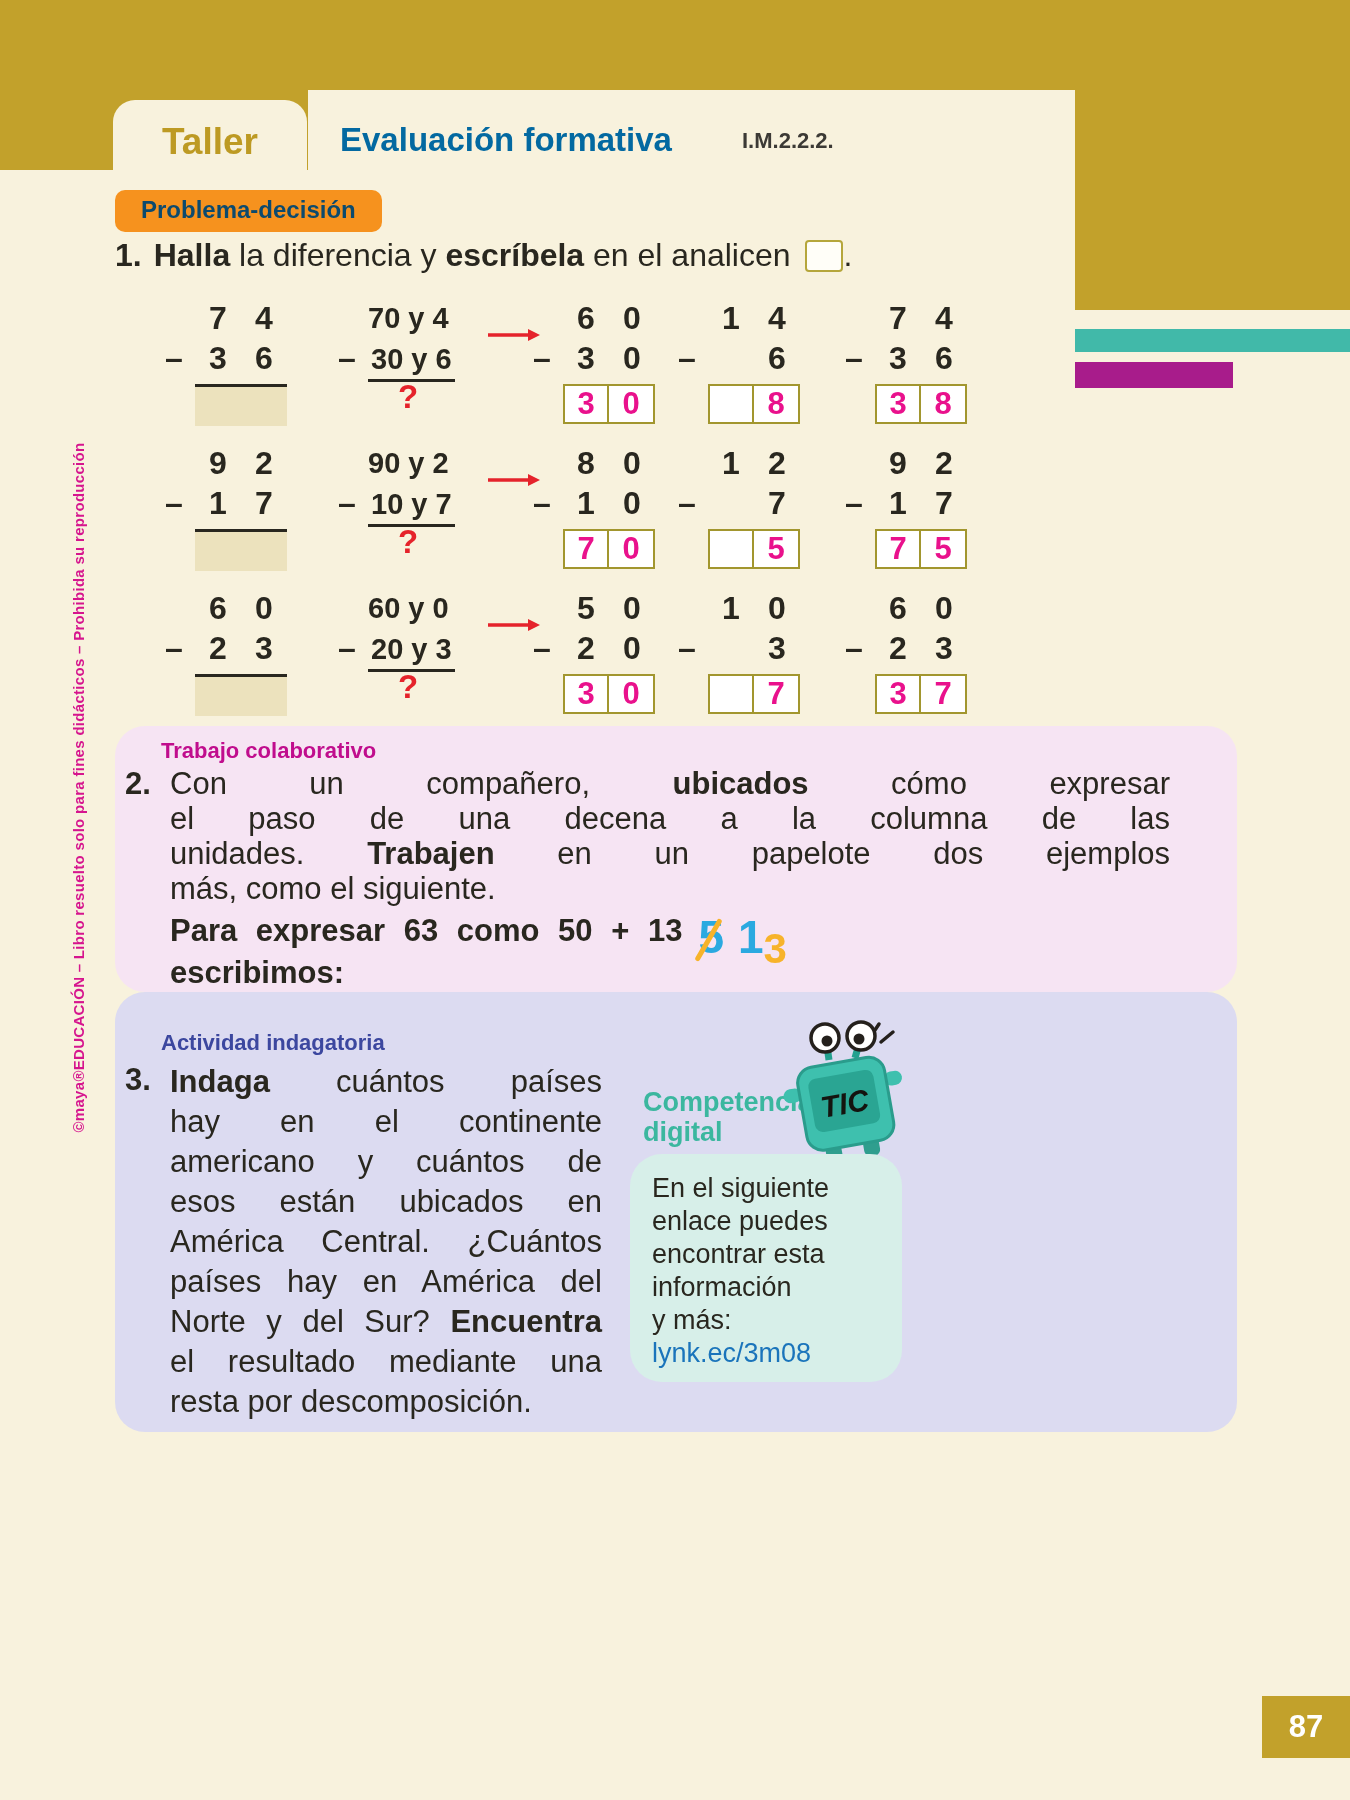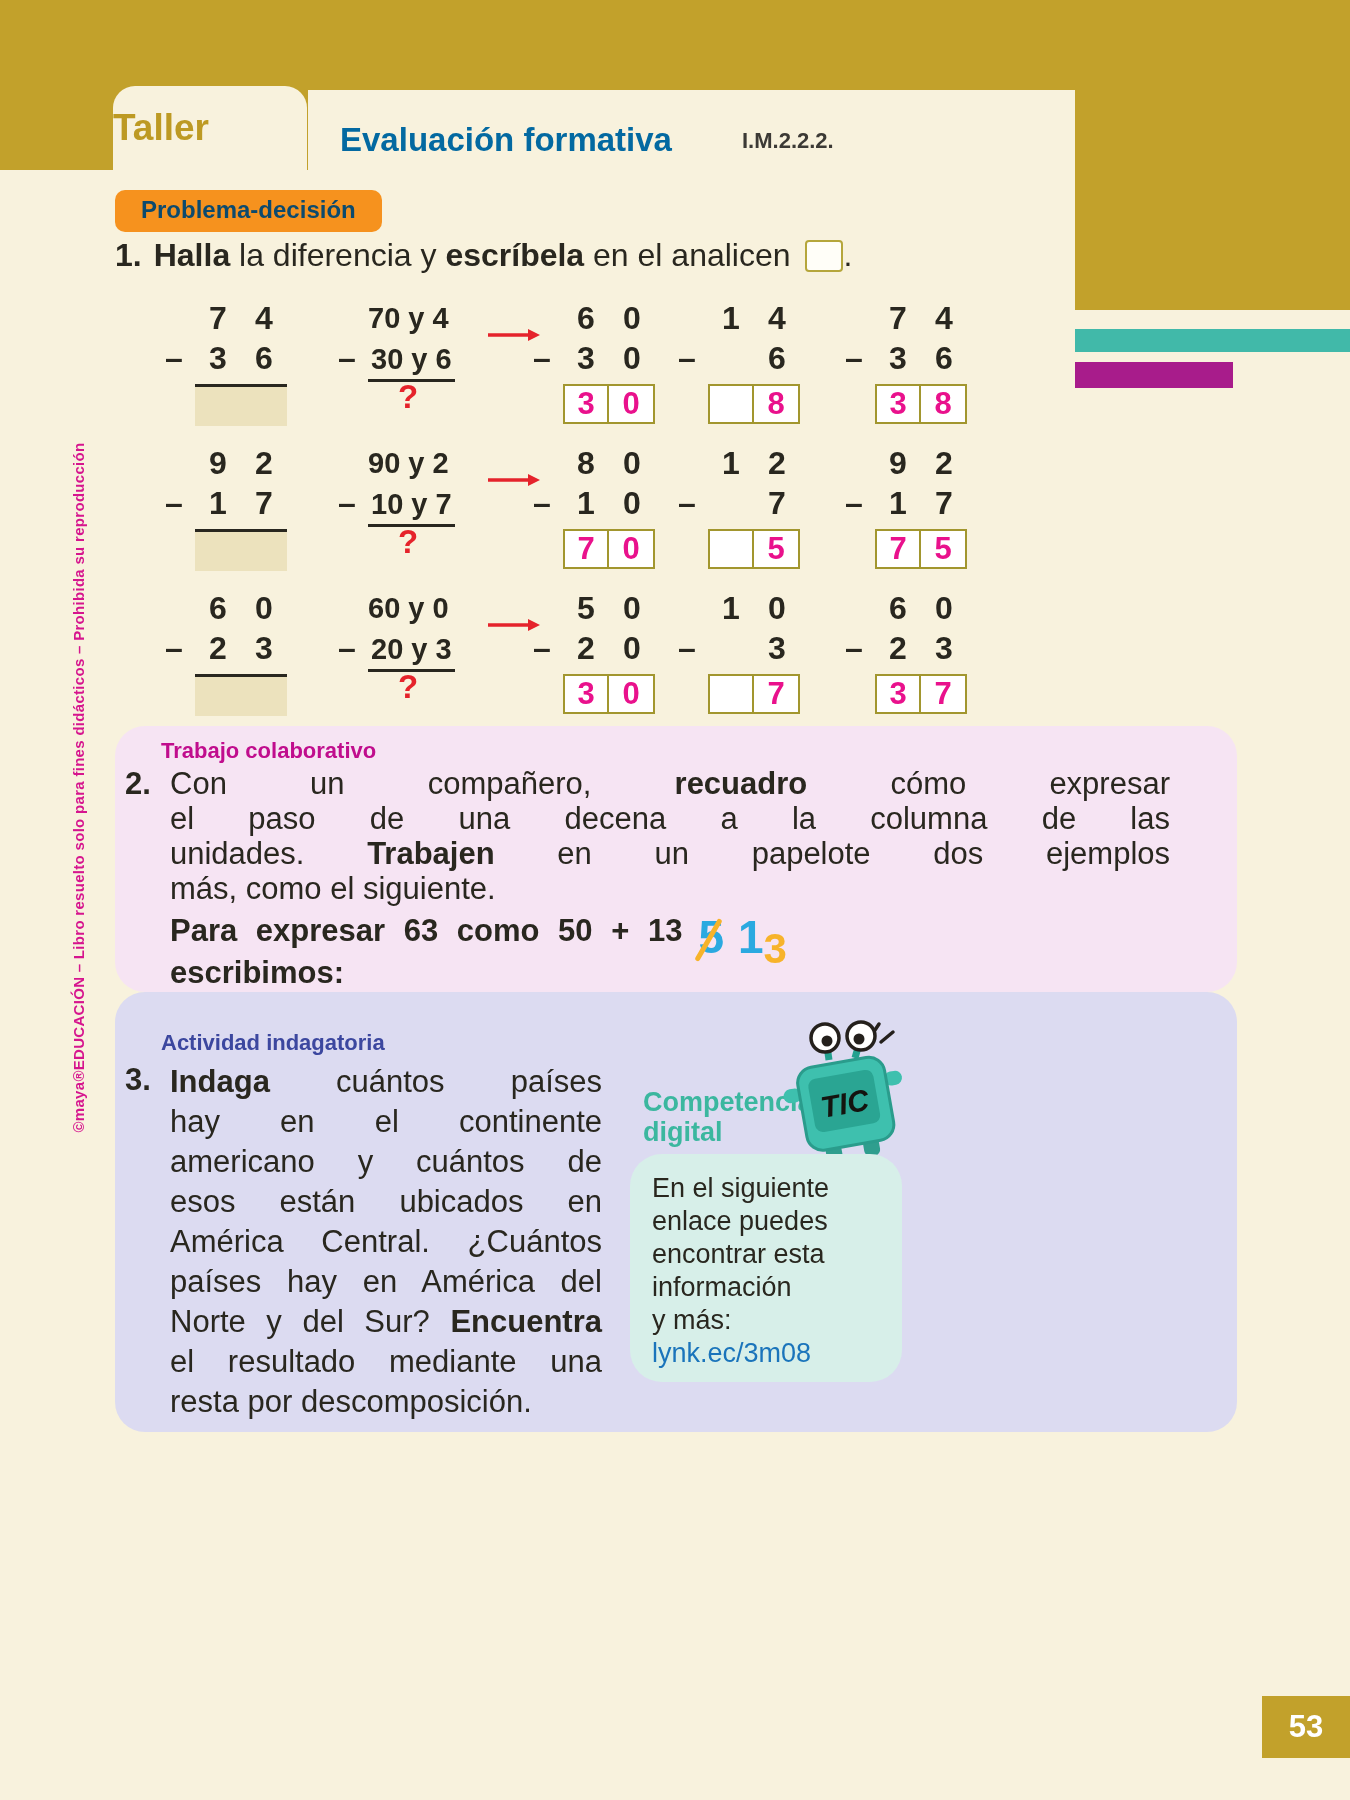--- a/index.html
+++ b/index.html
@@ -5,21 +5,21 @@
   *{box-sizing:border-box}
   body{margin:0;background:#ffffff}
   .page{position:relative;width:1350px;height:1800px;background:#f8f2dd;font-family:"Liberation Sans",sans-serif;color:#29271f;overflow:hidden}
 
   
   .band-top{position:absolute;left:0;top:0;width:1350px;height:90px;background:#c2a12b}
   .band-left{position:absolute;left:0;top:0;width:308px;height:170px;background:#c2a12b}
   .band-right{position:absolute;left:1075px;top:0;width:275px;height:310px;background:#c2a12b}
   .stripe-teal{position:absolute;left:1075px;top:329px;width:275px;height:23px;background:#41b9a9}
   .stripe-magenta{position:absolute;left:1075px;top:362px;width:158px;height:26px;background:#a81c8b}
-  .tab{position:absolute;left:113px;top:86px;width:194px;height:84px;background:#f8f2dd;border-radius:22px 22px 0 0;display:flex;align-items:center;}
+  .tab{position:absolute;left:113px;top:100px;width:194px;height:84px;background:#f8f2dd;border-radius:22px 22px 0 0;display:flex;align-items:center;justify-content:center}
   .tab-label{font-size:37px;font-weight:bold;color:#bd9a23}
   .htitle{position:absolute;left:340px;top:121px;font-size:33px;font-weight:bold;color:#0369a1}
   .hcode{position:absolute;left:742px;top:128px;font-size:22px;font-weight:bold;color:#3c3a35}
 
   .badge{position:absolute;left:115px;top:190px;background:#f6921e;color:#0c4a6e;font-size:24px;font-weight:bold;padding:6px 26px 8px;border-radius:10px}
   .prompt1{position:absolute;left:115px;top:237px;font-size:32px;white-space:nowrap}
   .prompt1 .num{margin-right:12px}
   .recuadro{display:inline-block;width:38px;height:32px;background:#fffef8;border:2px solid #b5a63b;border-radius:4px;vertical-align:-6px;margin-left:6px}
   .b{font-weight:bold}
 
@@ -259,21 +259,21 @@
           </div>
         </div>
       </div>
     </div>
 
   <div class="box pink">
     <div class="sec-label mg">Trabajo colaborativo</div>
     <div class="para">
       <span class="pnum">2.</span>
       <div class="ptext">
-          <div class="tline just"><span>Con un compañero, </span><span class="b">recuadro</span><span> cómo expresar</span></div>
+          <div class="tline just"><span>Con un compañero, </span><span class="b">ubicados</span><span> cómo expresar</span></div>
           <div class="tline just"><span>el paso de una decena a la columna de las</span></div>
           <div class="tline just"><span>unidades. </span><span class="b">Trabajen</span><span> en un papelote dos ejemplos</span></div>
           <div class="tline"><span>más, como el siguiente.</span></div>
         </div>
     </div>
     <div class="example">
       <div class="exline">
         <span class="b">Para expresar 63 como 50 + 13</span><span class="hand"><span class="h5">5</span><span class="hslash"></span><span class="h1">1</span><span class="h3">3</span></span>
       </div>
       <div class="exline b">escribimos:</div>
@@ -334,16 +334,16 @@
           <div class="tline"><span>información</span></div>
           <div class="tline"><span>y más:</span></div>
         </div>
       <a class="link">lynk.ec/3m08</a>
     </div>
   </div>
 
   <div class="margin-note">©maya®EDUCACIÓN – Libro resuelto solo para fines didácticos – Prohibida su reproducción</div>
 
   <div class="pagenum">
-    <span>53</span>
+    <span>87</span>
   </div>
 
 </div>
 
 </body></html>

